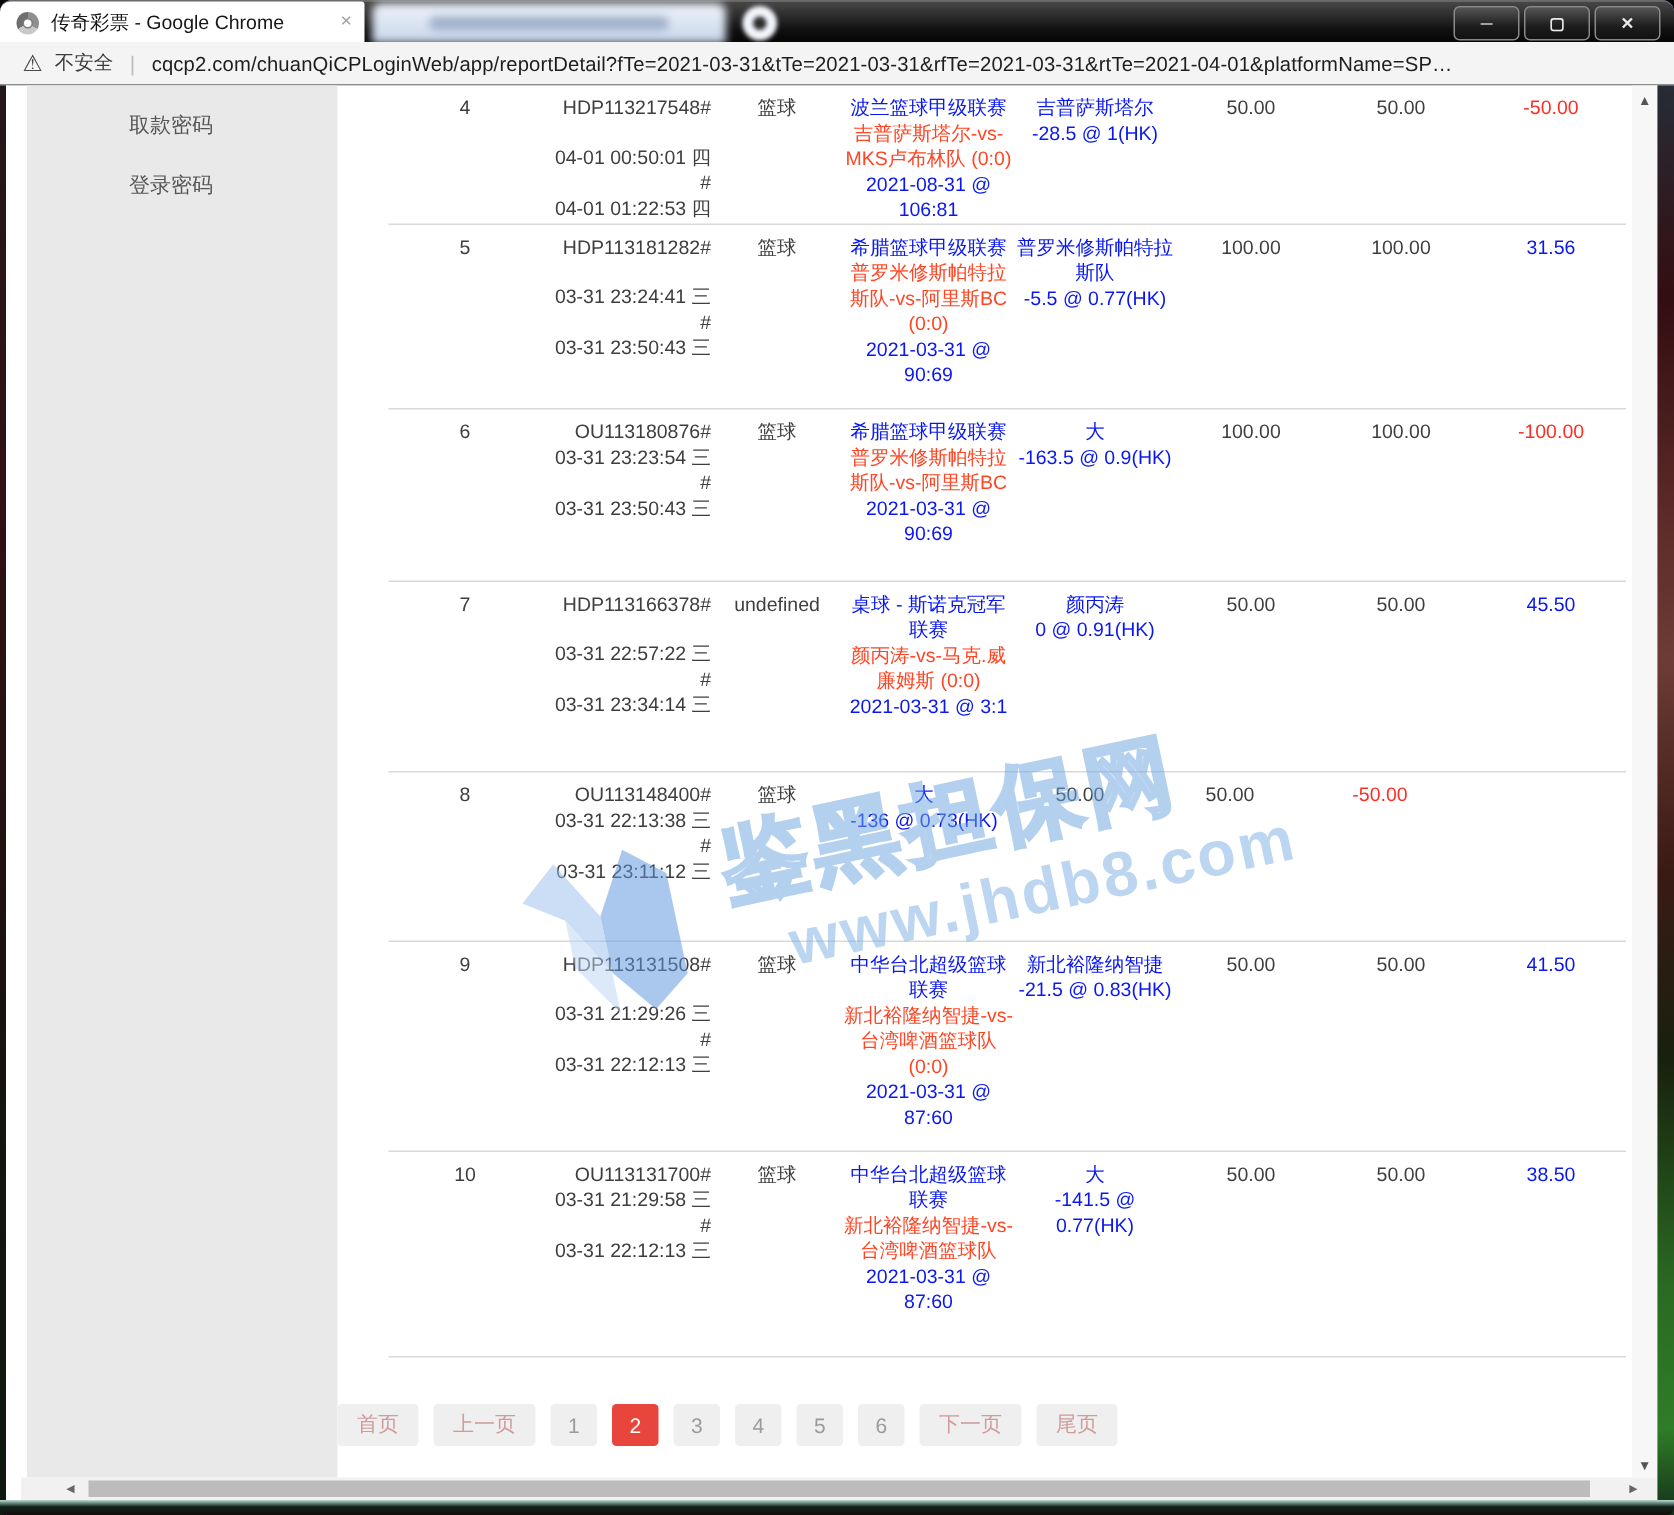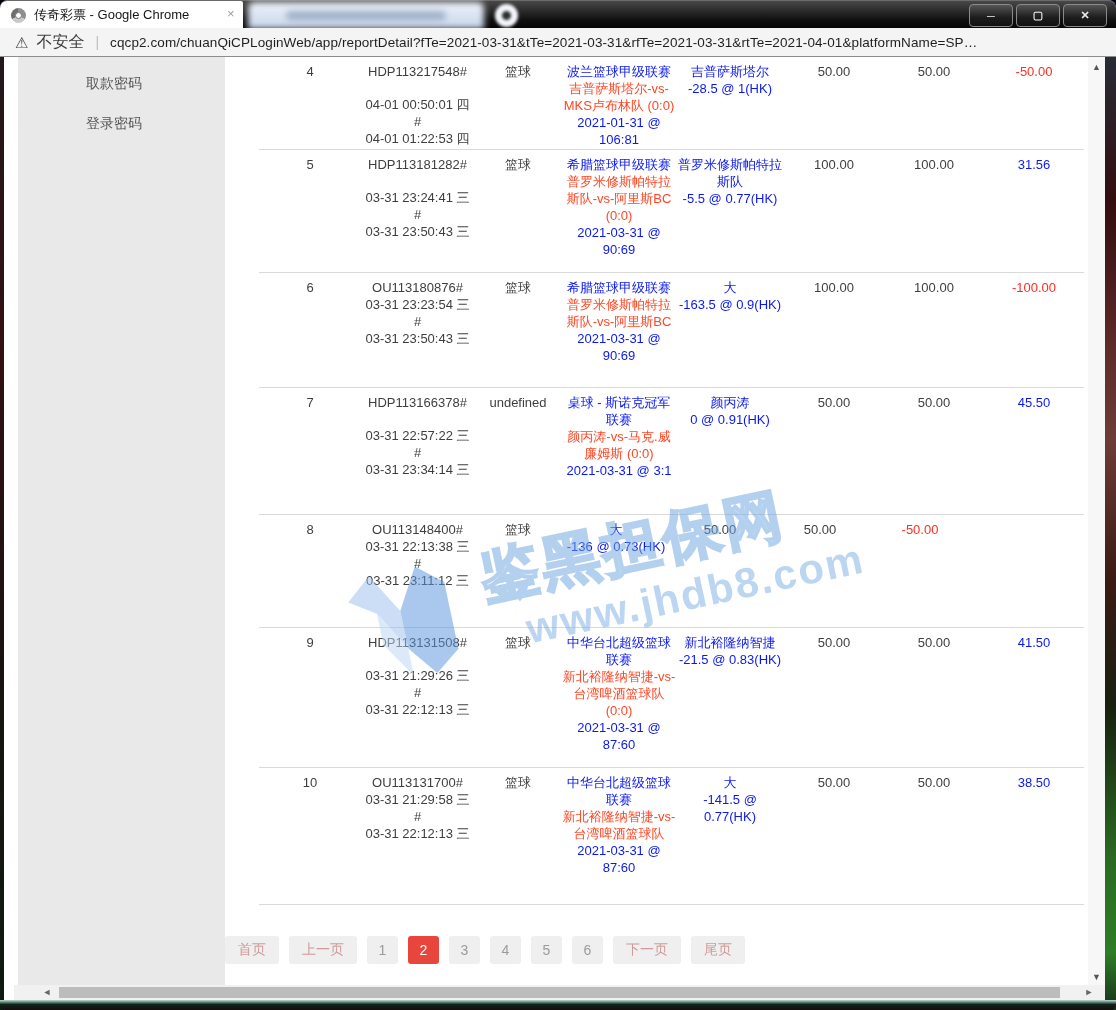--- a/index.html
+++ b/index.html
@@ -26,21 +26,21 @@
                background:radial-gradient(circle,#2e2e2e 0 4px,#f2f5fa 5px 11px,rgba(0,0,0,0) 12px);filter:blur(1.5px);}
   .win-controls{position:absolute;right:9px;top:3px;display:flex;gap:3px;}
   .win-btn{width:42px;height:21px;background:linear-gradient(#555,#1d1d1d 60%,#111);
            border:1px solid #8a8a8a;border-radius:4px;color:#e9e9e9;font-size:11px;font-weight:bold;
            display:flex;align-items:center;justify-content:center;}
 
   
   .urlbar{position:absolute;top:28px;left:0;right:0;height:29px;background:#f4f4f4;
           border-bottom:1px solid #8d8d8d;display:flex;align-items:center;padding:0 0 0 15px;box-sizing:border-box;}
   .warn-icon{color:#474747;font-size:15px;margin-right:8px;line-height:1;}
-  .notsecure{font-size:16px;color:#3c3c3c;margin-right:11px;}
+  .notsecure{font-size:13px;color:#3c3c3c;margin-right:11px;}
   .urlsep{color:#bdbdbd;margin-right:11px;font-size:14px;}
   .urltext{font-size:13.5px;color:#1e1e1e;white-space:nowrap;overflow:hidden;letter-spacing:.1px;}
 
   
   .edge-left{position:absolute;left:0;top:57px;bottom:0;width:4px;z-index:40;
              background:linear-gradient(180deg,#23181a,#331012 30%,#181310 65%,#0d1a0e);}
   .edge-right{position:absolute;right:0;top:57px;bottom:0;width:11px;z-index:40;
               background:linear-gradient(180deg,#272c35,#330d10 15%,#5c2a28 30%,#6e3c36 40%,#3a1a14 55%,#18200e 68%,#2a6a22 84%,#2e7d27 94%,#16301a);}
   .edge-bottom{position:absolute;left:0;right:0;bottom:0;height:10px;z-index:41;
                background:linear-gradient(#b9ded4,#10231a 45%,#120c0a);border-radius:0 0 5px 5px;}
@@ -56,21 +56,21 @@
        font-size:13px;line-height:17px;color:#3e3e3e;}
   .row:nth-of-type(1){min-height:93px;}
   .row:nth-of-type(2){min-height:123px;}
   .row:nth-of-type(3){min-height:115px;}
   .row:nth-of-type(4){min-height:127px;}
   .row:nth-of-type(5){min-height:113px;}
   .row:nth-of-type(6){min-height:140px;}
   .row:nth-of-type(7){min-height:137px;}
   .cell{text-align:center;box-sizing:border-box;}
   .c-num{width:102px;}
-  .c-order{width:113px;}
+  .c-order{width:113px;text-align:right;}
   .c-sport{width:88px;}
   .c-match{width:114px;color:#0a18ef;}
   .c-bet{width:108px;color:#0a18ef;}
   .c-amt{width:100px;}
   .c-result{width:100px;}
   .times.gap{margin-top:16px;}
   .red{color:#ff4523;}
   .neg{color:#ff2d21;}
   .pos{color:#0a18ef;}
 
@@ -145,21 +145,21 @@
               <div class="times gap">
                 <div>04-01 00:50:01 四</div>
                 <div>#</div>
                 <div>04-01 01:22:53 四</div>
               </div>
             </div>
             <div class="cell c-sport">篮球</div>
             <div class="cell c-match">
               <div>波兰篮球甲级联赛</div>
               <div class="red">吉普萨斯塔尔-vs-MKS卢布林队 (0:0)</div>
-              <div>2021-01-31 @ 106:81</div>
+              <div>2021-08-31 @ 106:81</div>
             </div>
             <div class="cell c-bet">
               <div>吉普萨斯塔尔</div>
               <div>-28.5 @ 1(HK)</div>
             </div>
             <div class="cell c-amt">50.00</div>
             <div class="cell c-amt">50.00</div>
             <div class="cell c-result neg">-50.00</div>
           </div>
 

